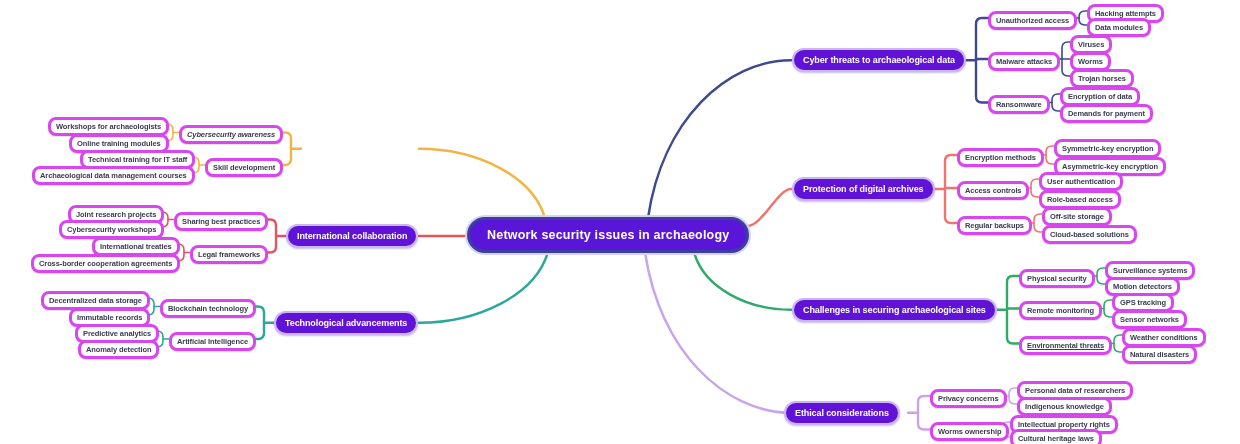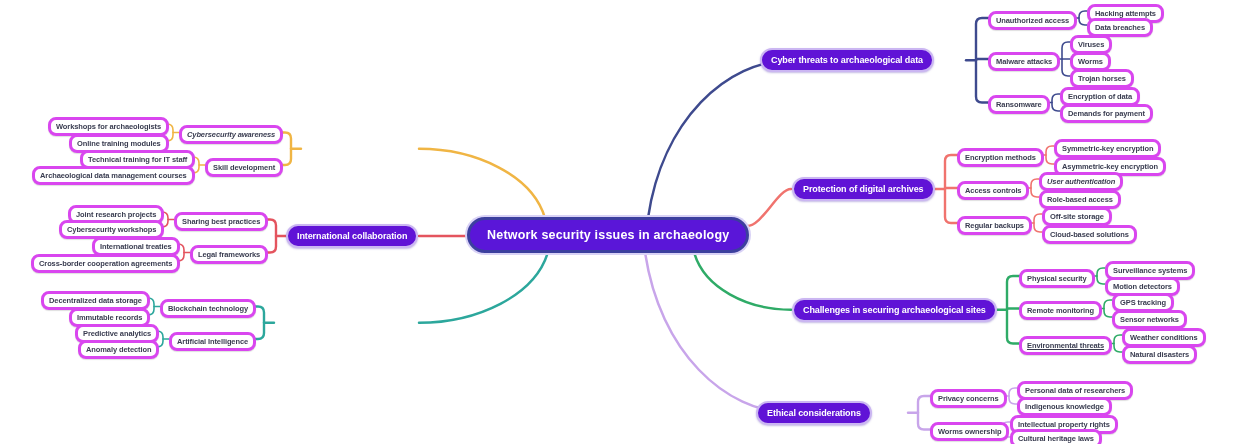--- a/index.html
+++ b/index.html
@@ -80,70 +80,71 @@
       <path d="M 176 244 L 178 244 Q 184 244 184 250 L 184 255 Q 184 261 178 261 L 176 261" fill="none" stroke="#e4545e" stroke-width="1.6" stroke-linecap="round" stroke-linejoin="round"></path>
       <path d="M 548 252 C 535.1 295.865 477.05 322.75 419 322.75" fill="none" stroke="#2ca79c" stroke-width="2.5" stroke-linecap="round" stroke-linejoin="round"></path>
       <path d="M 274 322.75 L 264 322.75" fill="none" stroke="#2ca79c" stroke-width="2.4" stroke-linecap="round" stroke-linejoin="round"></path>
       <path d="M 252 306.5 L 258 306.5 Q 264 306.5 264 312.5 L 264 333 Q 264 339 258 339 L 252 339" fill="none" stroke="#2ca79c" stroke-width="2.4" stroke-linecap="round" stroke-linejoin="round"></path>
       <path d="M 160 306.5 L 154 306.5" fill="none" stroke="#2ca79c" stroke-width="1.6" stroke-linecap="round" stroke-linejoin="round"></path>
       <path d="M 146 298 L 148 298 Q 154 298 154 304 L 154 309 Q 154 315 148 315 L 146 315" fill="none" stroke="#2ca79c" stroke-width="1.6" stroke-linecap="round" stroke-linejoin="round"></path>
       <path d="M 169 339 L 163 339" fill="none" stroke="#2ca79c" stroke-width="1.6" stroke-linecap="round" stroke-linejoin="round"></path>
       <path d="M 155 331 L 157 331 Q 163 331 163 337 L 163 341 Q 163 347 157 347 L 155 347" fill="none" stroke="#2ca79c" stroke-width="1.6" stroke-linecap="round" stroke-linejoin="round"></path>
     </svg>
 <div class="node central" style="left: 467px; top: 217px;">Network security issues in archaeology</div>
-    <div class="node main" style="left: 760px; top: 48px; text-align: center;">Cyber threats to archaeological data</div>
+    <div class="node main" style="left: 792px; top: 48px; text-align: center;">Cyber threats to archaeological data</div>
     <div class="node sub" style="left: 988px; top: 11px;">Unauthorized access</div>
     <div class="node sub" style="left: 1087px; top: 4px;">Hacking attempts</div>
-    <div class="node sub" style="left: 1087px; top: 18px;">Data breaches</div>
+    <div class="node sub" style="left: 1087px; top: 18px;">Data modules</div>
     <div class="node sub" style="left: 988px; top: 52px;">Malware attacks</div>
     <div class="node sub" style="left: 1070px; top: 35px;">Viruses</div>
     <div class="node sub" style="left: 1070px; top: 52px;">Worms</div>
     <div class="node sub" style="left: 1070px; top: 69px;">Trojan horses</div>
     <div class="node sub" style="left: 988px; top: 95px;">Ransomware</div>
     <div class="node sub" style="left: 1060px; top: 87px;">Encryption of data</div>
     <div class="node sub" style="left: 1060px; top: 104px;">Demands for payment</div>
     <div class="node main" style="left: 792px; top: 177px;">Protection of digital archives</div>
     <div class="node sub" style="left: 957px; top: 148px;">Encryption methods</div>
     <div class="node sub" style="left: 1054px; top: 139px;">Symmetric-key encryption</div>
     <div class="node sub" style="left: 1054px; top: 157px;">Asymmetric-key encryption</div>
     <div class="node sub" style="left: 957px; top: 181px;">Access controls</div>
-    <div class="node sub" style="left: 1039px; top: 172px; font-style: italic;">User authentication</div>
+    <div class="node sub" style="left: 1039px; top: 172px;">User authentication</div>
     <div class="node sub" style="left: 1039px; top: 190px;">Role-based access</div>
     <div class="node sub" style="left: 957px; top: 216px;">Regular backups</div>
     <div class="node sub" style="left: 1042px; top: 207px;">Off-site storage</div>
     <div class="node sub" style="left: 1042px; top: 225px;">Cloud-based solutions</div>
     <div class="node main" style="left: 792px; top: 298px;">Challenges in securing archaeological sites</div>
     <div class="node sub" style="left: 1019px; top: 269px;">Physical security</div>
     <div class="node sub" style="left: 1105px; top: 261px;">Surveillance systems</div>
     <div class="node sub" style="left: 1105px; top: 277px;">Motion detectors</div>
     <div class="node sub" style="left: 1019px; top: 301px;">Remote monitoring</div>
     <div class="node sub" style="left: 1112px; top: 293px;">GPS tracking</div>
     <div class="node sub" style="left: 1112px; top: 310px;">Sensor networks</div>
     <div class="node sub" style="left: 1019px; top: 336px; text-decoration: underline;">Environmental threats</div>
     <div class="node sub" style="left: 1122px; top: 328px;">Weather conditions</div>
     <div class="node sub" style="left: 1122px; top: 345px;">Natural disasters</div>
-    <div class="node main" style="left: 756px; top: 401px;">Ethical considerations</div>
+    <div class="node main" style="left: 784px; top: 401px;">Ethical considerations</div>
     <div class="node sub" style="left: 930px; top: 389px;">Privacy concerns</div>
     <div class="node sub" style="left: 1017px; top: 381px;">Personal data of researchers</div>
     <div class="node sub" style="left: 1017px; top: 397px;">Indigenous knowledge</div>
     <div class="node sub" style="left: 930px; top: 422px;">Worms ownership</div>
     <div class="node sub" style="left: 1010px; top: 415px;">Intellectual property rights</div>
     <div class="node sub" style="left: 1010px; top: 429px;">Cultural heritage laws</div>
     <div class="node sub" style="left: 179px; top: 125px; font-style: italic;">Cybersecurity awareness</div>
     <div class="node sub" style="left: 48px; top: 117px;">Workshops for archaeologists</div>
     <div class="node sub" style="left: 69px; top: 134px;">Online training modules</div>
     <div class="node sub" style="left: 205px; top: 158px;">Skill development</div>
     <div class="node sub" style="left: 80px; top: 150px;">Technical training for IT staff</div>
     <div class="node sub" style="left: 32px; top: 166px;">Archaeological data management courses</div>
     <div class="node main" style="left: 286px; top: 224px;">International collaboration</div>
     <div class="node sub" style="left: 174px; top: 212px;">Sharing best practices</div>
     <div class="node sub" style="left: 68px; top: 205px;">Joint research projects</div>
     <div class="node sub" style="left: 59px; top: 220px;">Cybersecurity workshops</div>
     <div class="node sub" style="left: 190px; top: 245px;">Legal frameworks</div>
     <div class="node sub" style="left: 92px; top: 237px;">International treaties</div>
     <div class="node sub" style="left: 31px; top: 254px;">Cross-border cooperation agreements</div>
+    <div class="node main" style="left: 274px; top: 311px;">Technological advancements</div>
     <div class="node sub" style="left: 160px; top: 299px;">Blockchain technology</div>
     <div class="node sub" style="left: 41px; top: 291px;">Decentralized data storage</div>
     <div class="node sub" style="left: 69px; top: 308px;">Immutable records</div>
     <div class="node sub" style="left: 169px; top: 332px;">Artificial Intelligence</div>
     <div class="node sub" style="left: 75px; top: 324px;">Predictive analytics</div>
     <div class="node sub" style="left: 78px; top: 340px;">Anomaly detection</div>
   </div>
 
 </body></html>

